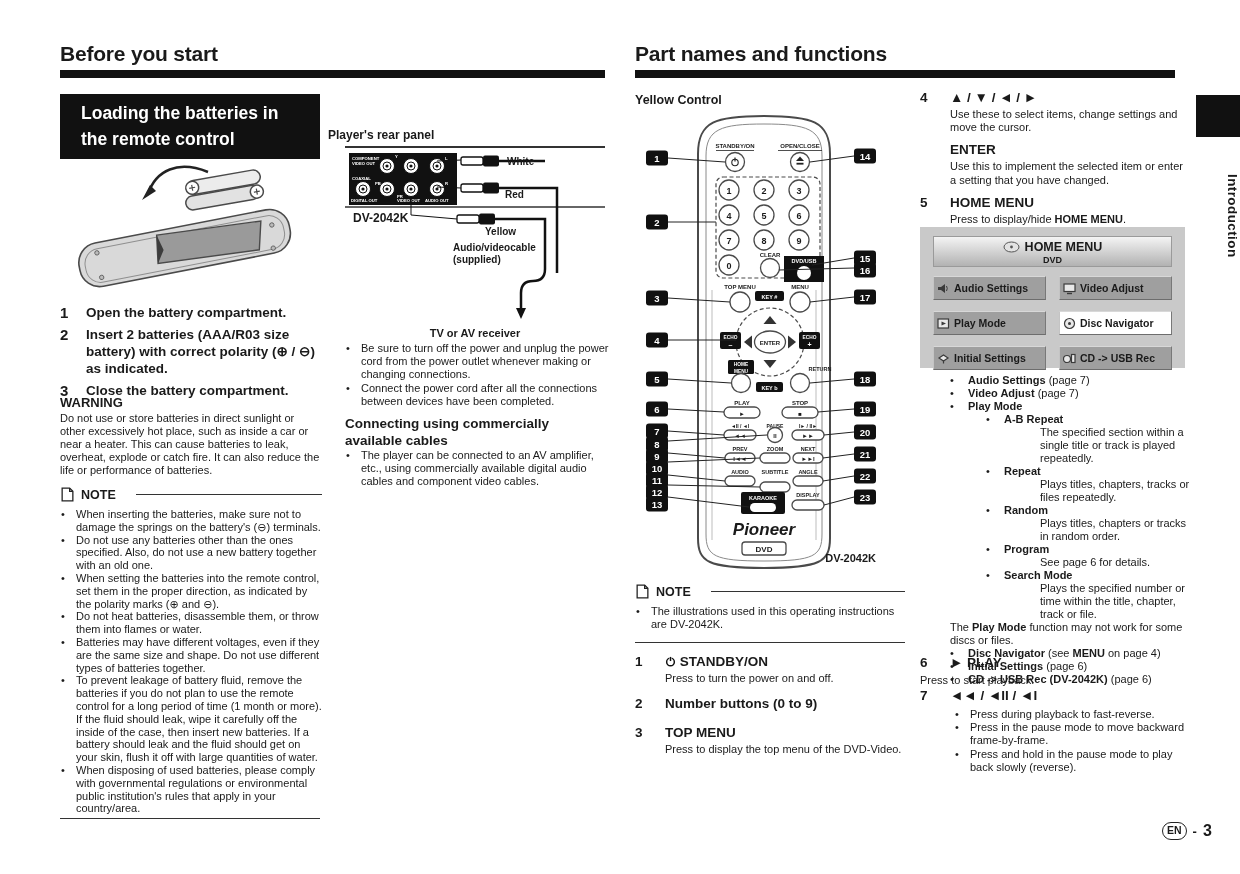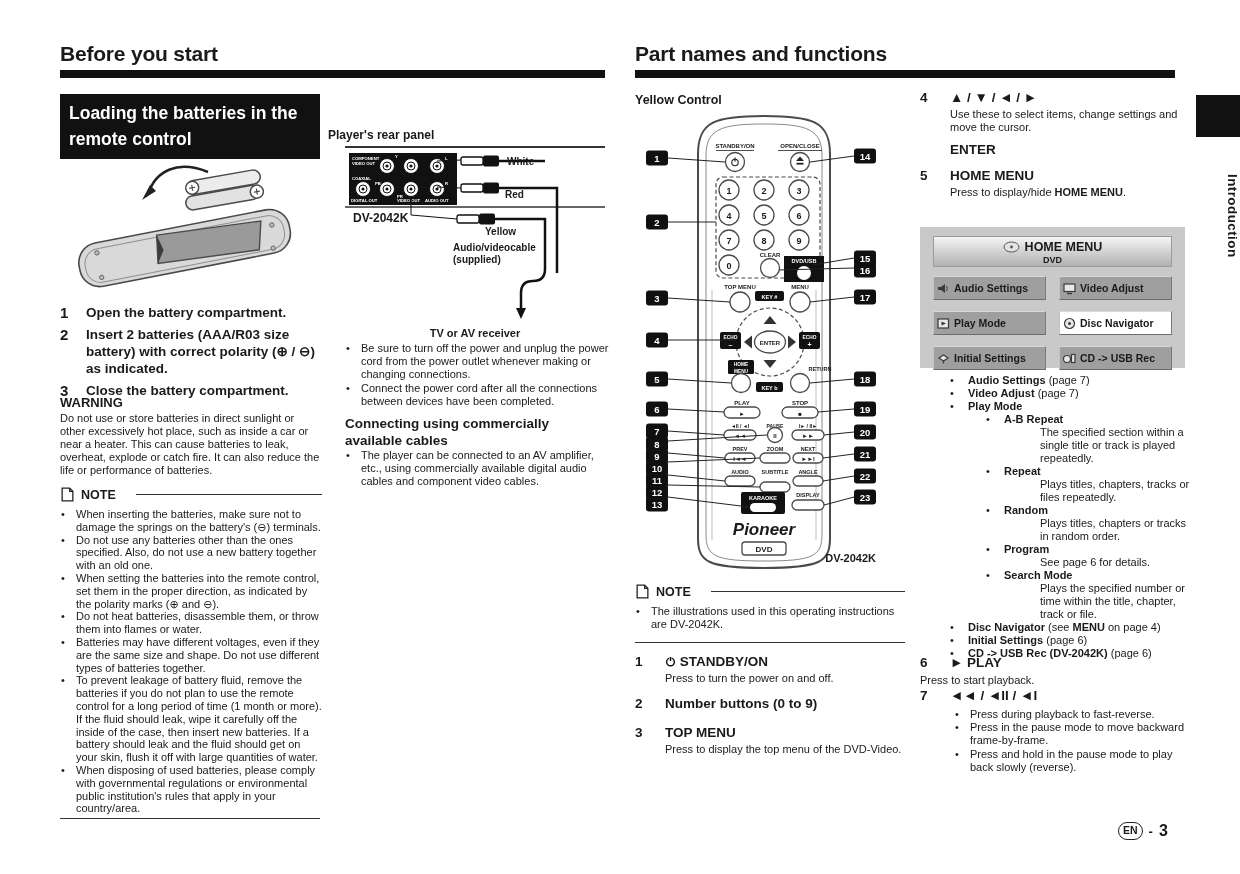--- a/index.html
+++ b/index.html
@@ -4,21 +4,21 @@
 <style>
   html,body{margin:0;padding:0;background:#e8e8e8;}
   #page{position:relative;width:1240px;height:874px;background:#ffffff;overflow:hidden;
         font-family:"Liberation Sans",sans-serif;color:#1a1a1a;}
   .abs{position:absolute;}
   
   .h1{font-size:21px;font-weight:700;letter-spacing:-0.2px;}
   .hbar{height:8px;background:#111;}
   
   .secbox{background:#111;color:#fff;font-size:17.5px;font-weight:700;line-height:1.5;
-          padding:6px 9px;box-sizing:border-box;}
+          padding:6px 21px;box-sizing:border-box;}
   
   .b{font-weight:700;}
   .small-head{font-size:12px;font-weight:700;}
   .body-txt{font-size:11px;line-height:12.9px;}
   .hair{height:1px;background:#333;}
   
   .step{display:flex;margin-bottom:5px;}
   .step .n{width:26px;font-size:15px;font-weight:700;flex:none;}
   .step .t{font-size:13.5px;font-weight:700;line-height:17px;}
   
@@ -49,21 +49,21 @@
   
   .hb{display:flex;font-size:11px;line-height:13px;}
   .hb .d{width:18px;flex:none;}
   .lvl1{margin-left:30px;}
   .lvl2{margin-left:66px;}
   .ldesc{margin-left:120px;font-size:11px;line-height:13px;}
   .lpara{margin-left:30px;font-size:11px;line-height:13px;}
   
   .footer{display:flex;align-items:center;gap:6px;}
   .en-oval{border:1.7px solid #222;border-radius:10px;padding:0 4px;font-size:10.5px;
-           font-weight:700;line-height:15px;height:16px;}
+           font-weight:700;line-height:15px;height:16px;margin-left:44px;}
   .pgno{font-size:16px;font-weight:700;}
   .pgdash{font-size:13px;font-weight:700;}
   
   .tabblock{background:#111;}
   .tabtext{writing-mode:vertical-rl;font-size:13.5px;font-weight:700;letter-spacing:0.4px;
            text-align:left;height:140px;display:flex;justify-content:center;width:44px;}
   
   svg text{font-family:"Liberation Sans",sans-serif;text-anchor:middle;fill:#1a1a1a;}
   svg .t6{font-size:6px;font-weight:700;}
   svg .t55{font-size:5.5px;font-weight:700;}
@@ -531,20 +531,21 @@
       <div class="inum">4</div>
       <div class="ibody">
         <div class="ihead">▲ / ▼ / ◄ / ►</div>
         <div class="itxt">Use these to select items, change settings and move the cursor.</div>
       </div>
     </div>
     <div class="item" style="margin-bottom:8px;">
       <div class="inum"></div>
       <div class="ibody">
         <div class="ihead">ENTER</div>
+        <div class="itxt">Use this to implement the selected item or enter a setting that you have changed.</div>
       </div>
     </div>
     <div class="item">
       <div class="inum">5</div>
       <div class="ibody">
         <div class="ihead">HOME MENU</div>
         <div class="itxt"><span>Press to display/hide </span><span class="b">HOME MENU</span><span>.</span></div>
       </div>
     </div>
   </div>
@@ -639,20 +640,21 @@
         <span class="d">•</span>
         <span class="b">Program</span>
       </div>
     <div class="ldesc">See page 6 for details.</div>
     <div class="hb lvl2">
         <span class="d">•</span>
         <span class="b">Search Mode</span>
       </div>
     <div class="ldesc">Plays the specified number or time within the title, chapter, track or file.</div>
 
+    <div class="lpara"><span>The </span><span class="b">Play Mode</span><span> function may not work for some discs or files.</span></div>
 
     <div class="hb lvl1">
         <span class="d">•</span>
         <span><span class="b">Disc Navigator</span><span> (see </span><span class="b">MENU</span><span> on page 4)</span></span>
       </div>
     <div class="hb lvl1">
         <span class="d">•</span>
         <span><span class="b">Initial Settings</span><span> (page 6)</span></span>
       </div>
     <div class="hb lvl1">

